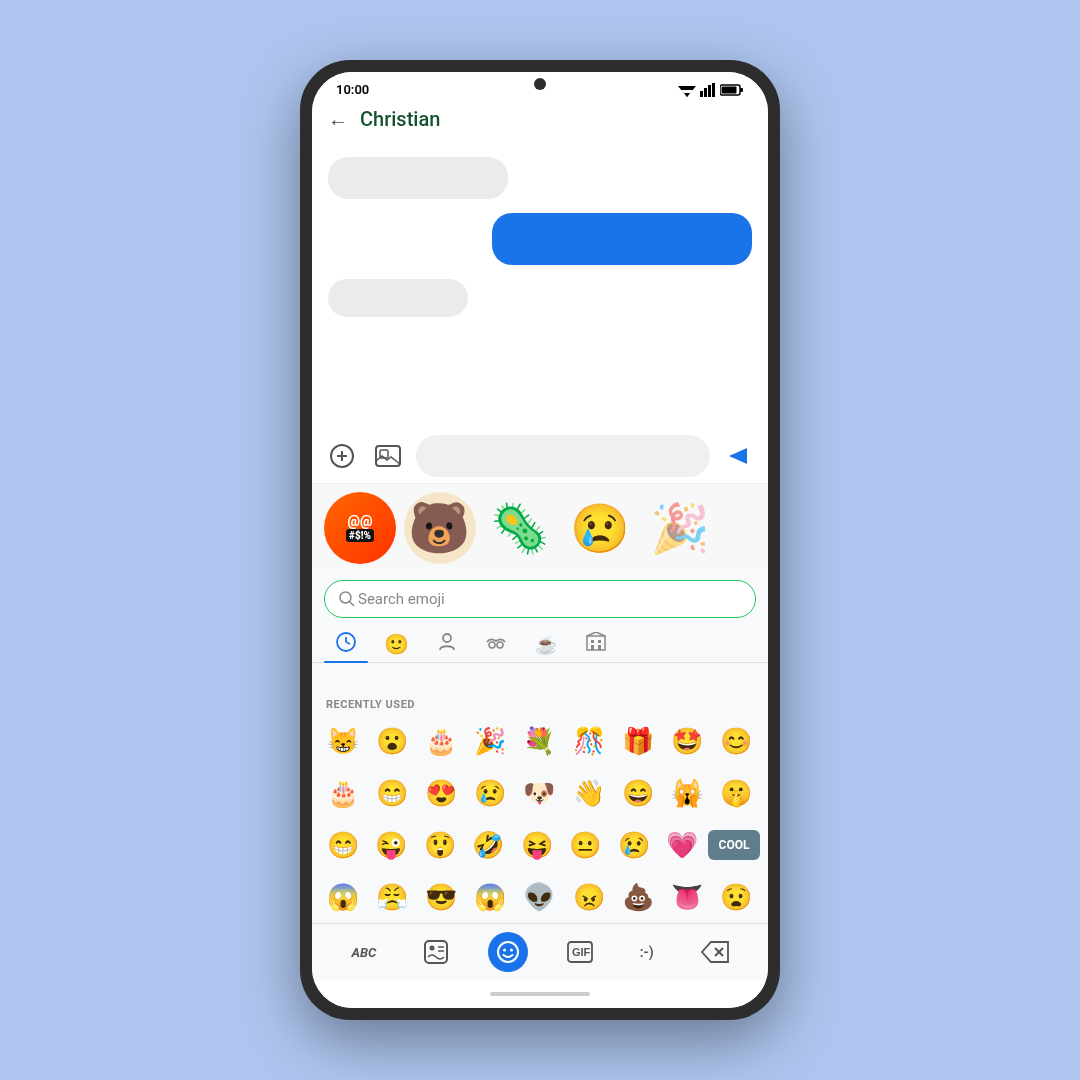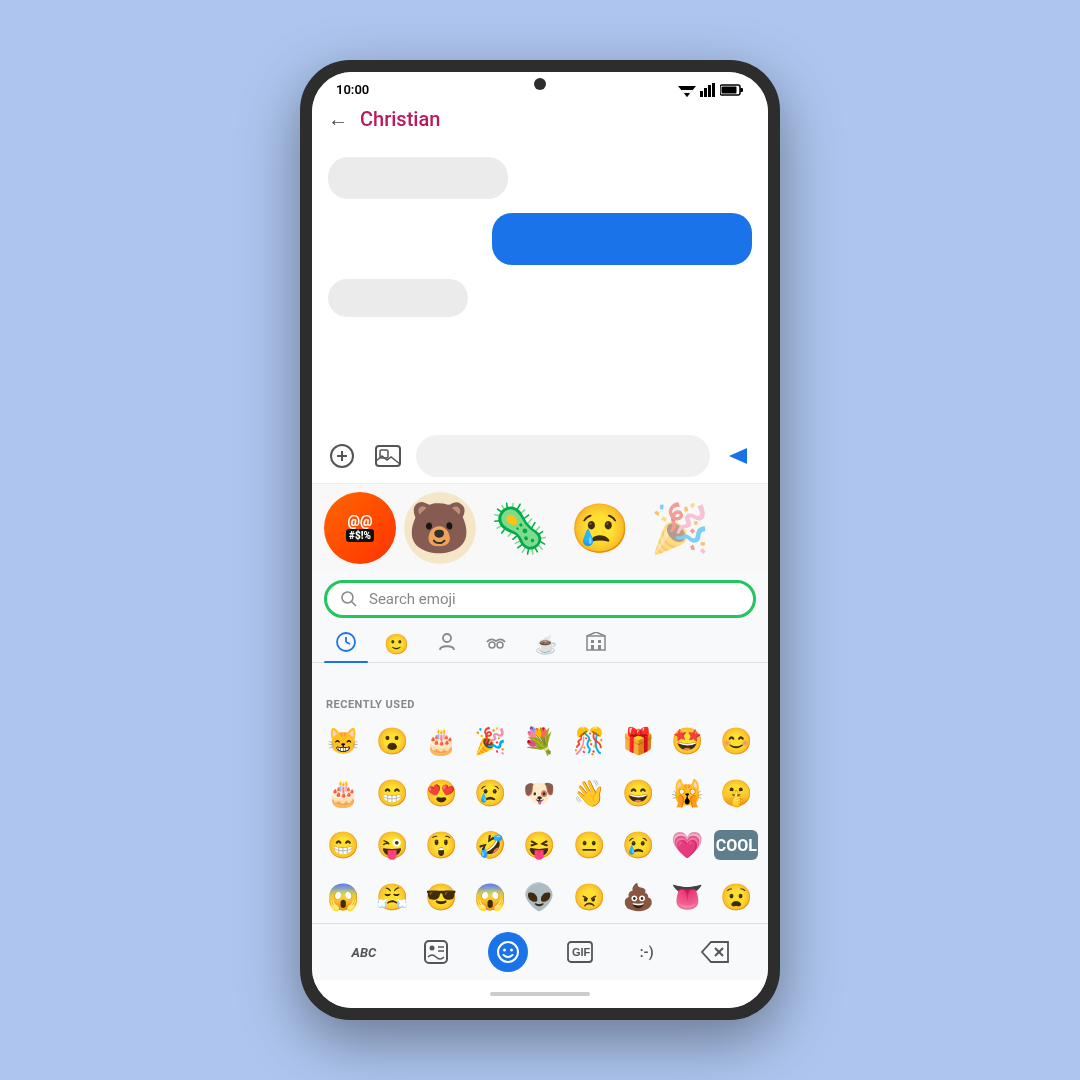--- a/index.html
+++ b/index.html
@@ -67,21 +67,21 @@
     }
     .back-arrow {
       font-size: 20px;
       color: #444;
       margin-right: 12px;
       cursor: pointer;
     }
     .contact-name {
       font-size: 20px;
       font-weight: 500;
-      color: #be185d;
+      color: #14532d;
     }
     .chat-area {
       flex: 1;
       background: #fff;
       padding: 16px;
       display: flex;
       flex-direction: column;
       gap: 14px;
       overflow: hidden;
     }
@@ -184,27 +184,27 @@
     .emoji-search-row {
       padding: 8px 12px;
       display: flex;
       align-items: center;
       gap: 8px;
       background: #f8f9fa;
     }
     .emoji-search-box {
       flex: 1;
       background: #fff;
-      border: 3px solid #22c55e;
+      border: 1px solid #22c55e;
       border-radius: 24px;
       height: 38px;
       display: flex;
       align-items: center;
       padding: 0 14px;
-      gap: 12px;
+      gap: 3px;
     }
     .search-placeholder {
       color: #888;
       font-size: 15px;
     }
     .emoji-category-tabs {
       display: flex;
       align-items: center;
       padding: 0 12px;
       border-bottom: 1px solid #e0e0e0;
@@ -249,25 +249,25 @@
       align-items: center;
       justify-content: center;
       height: 44px;
       font-size: 26px;
       cursor: pointer;
       border-radius: 8px;
     }
     .cool-badge {
       background: #607d8b;
       color: #fff;
-      font-size: 16px;
+      font-size: 12px;
       font-weight: 700;
       border-radius: 6px;
       padding: 2px 4px;
-      width: 44px;
+      width: 52px;
       height: 30px;
       display: flex;
       align-items: center;
       justify-content: center;
     }
     .keyboard-bottom-bar {
       display: flex;
       align-items: center;
       justify-content: space-around;
       padding: 8px 16px;

